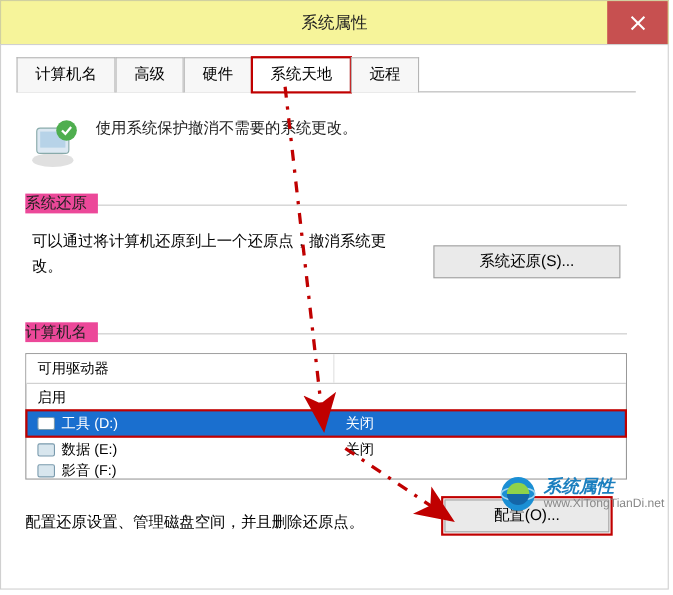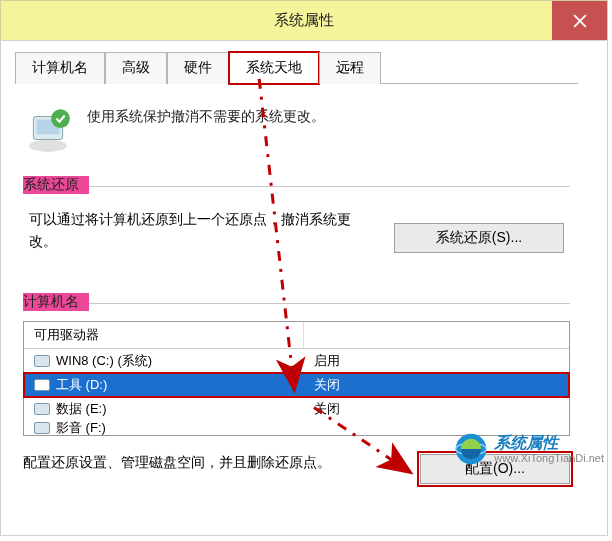--- a/index.html
+++ b/index.html
@@ -158,22 +158,22 @@
   }
   .drive-glyph {
     width:16px; height:12px;
     background:#d8e6ee;
     border:1px solid #7a9aad;
     border-radius:2px;
     display:inline-block;
   }
   .config-row {
     display:flex;
-    align-items:flex-start;
-    margin: 14px 8px 0 8px;
+    align-items:flex-end;
+    margin: 14px 24px 0 8px;
   }
   .config-text { flex:1; font-size:14px; }
   .arrow-overlay {
     position:absolute;
     left:0; top:0;
     width:100%; height:100%;
     pointer-events:none;
     z-index:50;
   }
   .watermark {
@@ -239,24 +239,20 @@
     <div class="groupbox" style="margin-top:36px;">
       <div class="group-line"></div>
       <div class="group-title">计算机名</div>
 
       <div class="drive-list">
         <div class="drive-header">
           <div class="col-name">可用驱动器</div>
         </div>
 
         <div class="drive-row">
-          <div class="col-name">
-              <span class="drive-glyph"></span>
-              <span>WIN8 (C:) (系统)</span>
-            </div>
           <div class="col-prot">启用</div>
         </div>
 
         <div class="drive-row selected highlight">
           <div class="col-name">
               <span class="drive-glyph" style="background:#fff;"></span>
               <span>工具 (D:)</span>
             </div>
           <div class="col-prot">关闭</div>
         </div>

